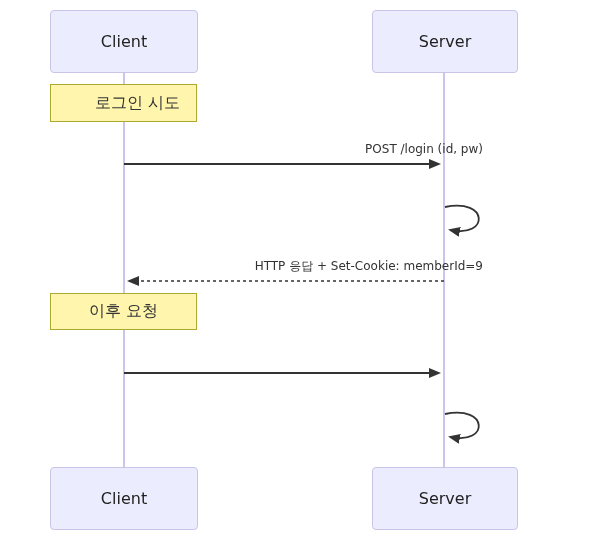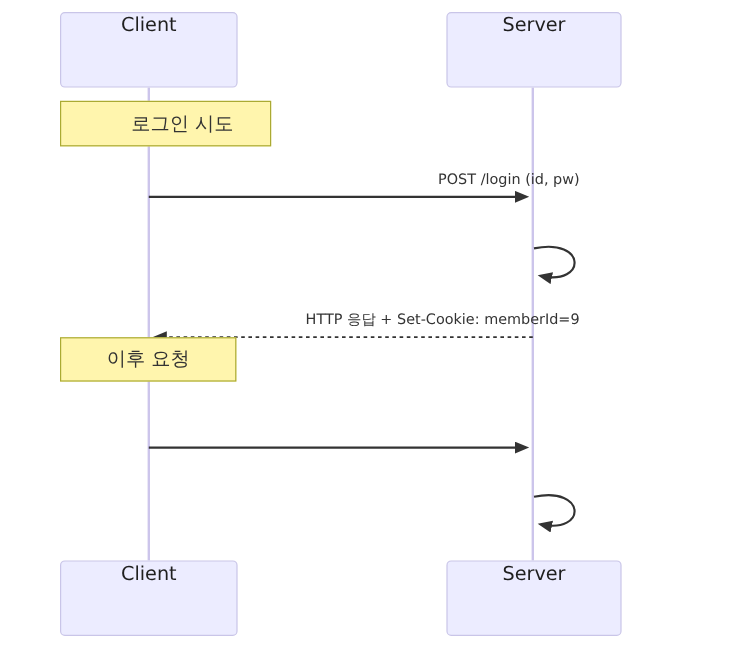--- a/index.html
+++ b/index.html
@@ -23,21 +23,21 @@
   .lifeline{
     position:absolute;
     width:2px;
     background:var(--lifeline-color);
   }
   .actor-box{
     position:absolute;
     background:var(--actor-fill);
     border:1px solid var(--actor-border);
     border-radius:4px;
-    display:flex;align-items:flex-start;justify-content:center;
+    display:flex;align-items:center;justify-content:center;
     font-size:16px;
     color:var(--text-color);
     box-sizing:border-box;
   }
   .note-box{
     position:absolute;
     background:var(--note-fill);
     border:1px solid var(--note-border);
     display:flex;align-items:center;justify-content:center;
     font-size:16px;
@@ -94,24 +94,24 @@
     <path class="msg-line" d="M445,414 C489,405 489,445 451,437" marker-end="url(#arrow)"></path>
   </svg>
 
   <div class="actor-box" style="left:50px;top:10px;width:148px;height:63px;">
     <span>Client</span>
   </div>
   <div class="actor-box" style="left:372px;top:10px;width:146px;height:63px;">
     <span>Server</span>
   </div>
 
-  <div class="note-box" style="left:50px;top:84px;width:176px;height:38px;padding-left:28px;">
+  <div class="note-box" style="left:50px;top:84px;width:147px;height:38px;padding-left:28px;">
     <span>로그인 시도</span>
   </div>
-  <div class="note-box" style="left:50px;top:281px;width:147px;height:37px;">
+  <div class="note-box" style="left:50px;top:293px;width:147px;height:37px;">
     <span>이후 요청</span>
   </div>
 
   <div class="msg-label" style="left:83px;top:142px;width:400px;">POST /login (id, pw)</div>
 
 
   <div class="msg-label" style="left:83px;top:258px;width:400px;">HTTP 응답 + Set-Cookie: memberId=9</div>
 
 
 

